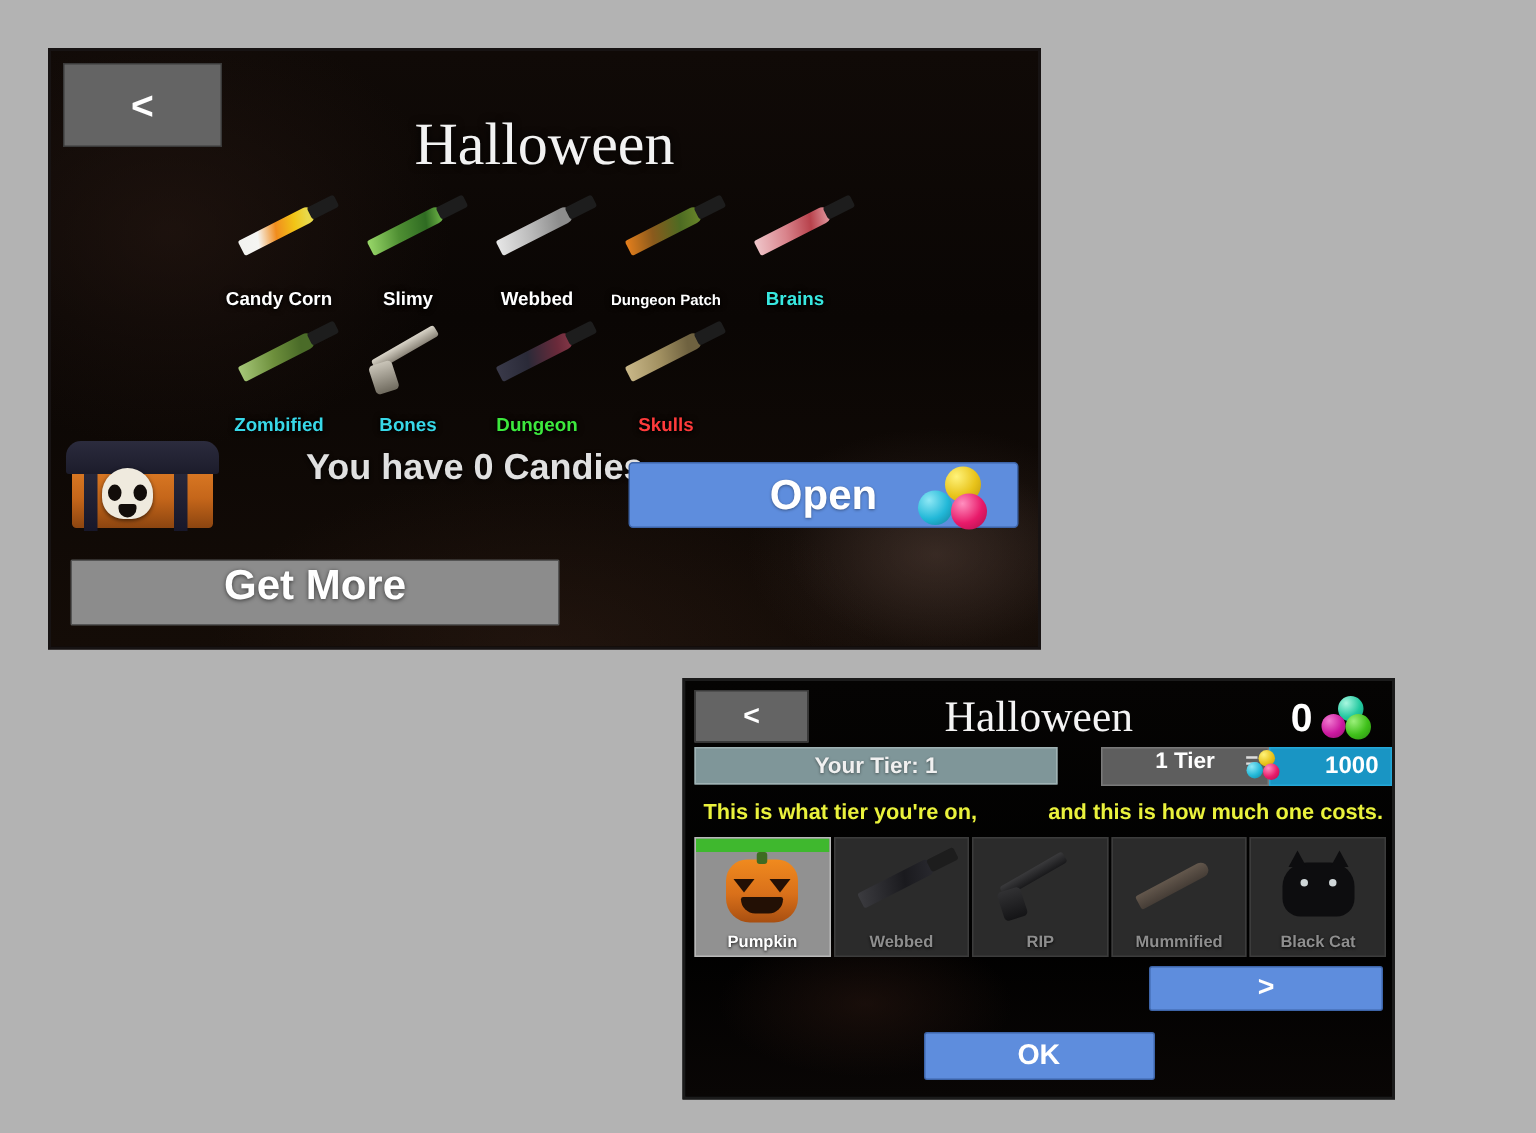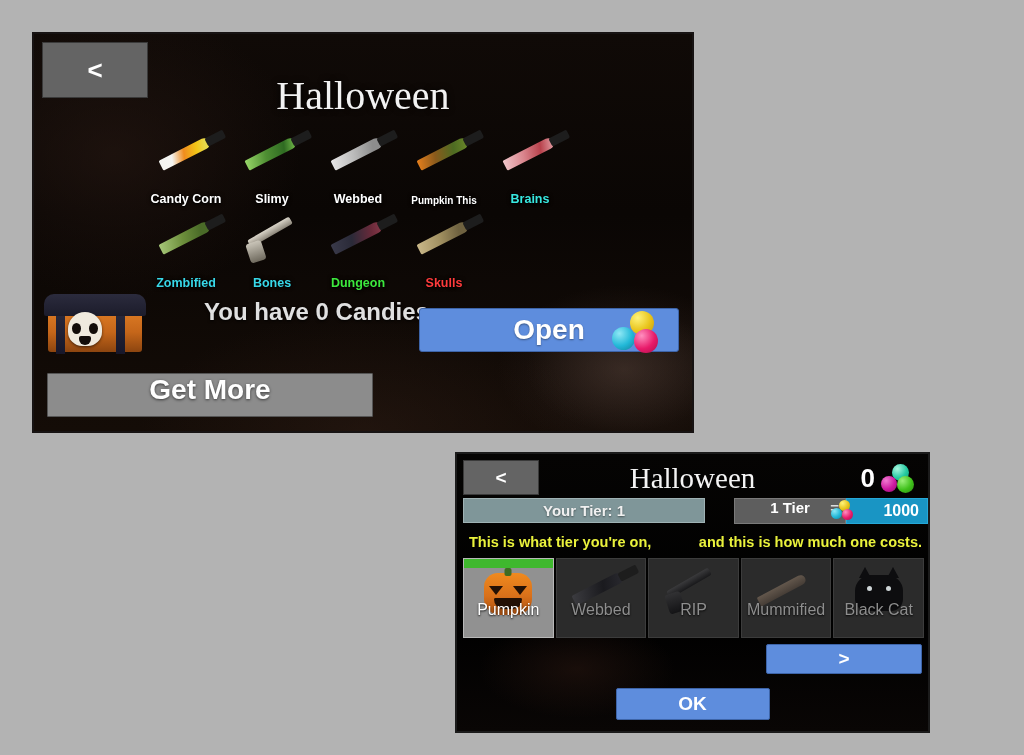--- a/index.html
+++ b/index.html
@@ -442,25 +442,25 @@
     height: 9px;
     background: #3fb82e;
   }
   .tier-cell .cell-art {
     position: absolute;
     left: 0; right: 0; top: 8px;
     height: 50px;
   }
   .tier-cell .cell-label {
     position: relative;
-    font-size: 16px;
-    font-weight: normal;
+    font-size: 11px;
+    font-weight: bold;
     color: #8e8e8e;
     text-shadow: 0 1px 2px rgba(0,0,0,.9);
-    padding-bottom: 18px;
+    padding-bottom: 3px;
     white-space: nowrap;
   }
   .tier-cell.selected .cell-label { color: #ffffff; }
 
   
   .pumpkin {
     position: absolute;
     left: 50%; top: 6px;
     transform: translateX(-50%);
     width: 48px; height: 42px;
@@ -599,21 +599,21 @@
         <div class="crate-cell">
           <div class="crate-art">
             <span class="blade" id="b02" style="background: linear-gradient(110deg, rgb(232, 232, 232) 0%, rgb(185, 185, 185) 45%, rgb(141, 141, 141) 80%);"></span>
           </div>
           <div class="crate-label" id="l02" style="color: rgb(255, 255, 255);">Webbed</div>
         </div>
         <div class="crate-cell">
           <div class="crate-art">
             <span class="blade" id="b03" style="background: linear-gradient(110deg, rgb(232, 128, 28) 0%, rgb(138, 90, 28) 35%, rgb(77, 107, 34) 70%, rgb(109, 138, 42) 100%);"></span>
           </div>
-          <div class="crate-label small" id="l03" style="color: rgb(255, 255, 255);">Pumpkin This</div>
+          <div class="crate-label small" id="l03" style="color: rgb(255, 255, 255);">Dungeon Patch</div>
         </div>
         <div class="crate-cell">
           <div class="crate-art">
             <span class="blade" id="b04" style="background: linear-gradient(110deg, rgb(240, 200, 204) 0%, rgb(217, 132, 140) 40%, rgb(184, 66, 76) 72%, rgb(232, 168, 174) 100%);"></span>
           </div>
           <div class="crate-label" id="l04" style="color: rgb(56, 232, 224);">Brains</div>
         </div>
       </div>
 
       <div class="crate-row">

